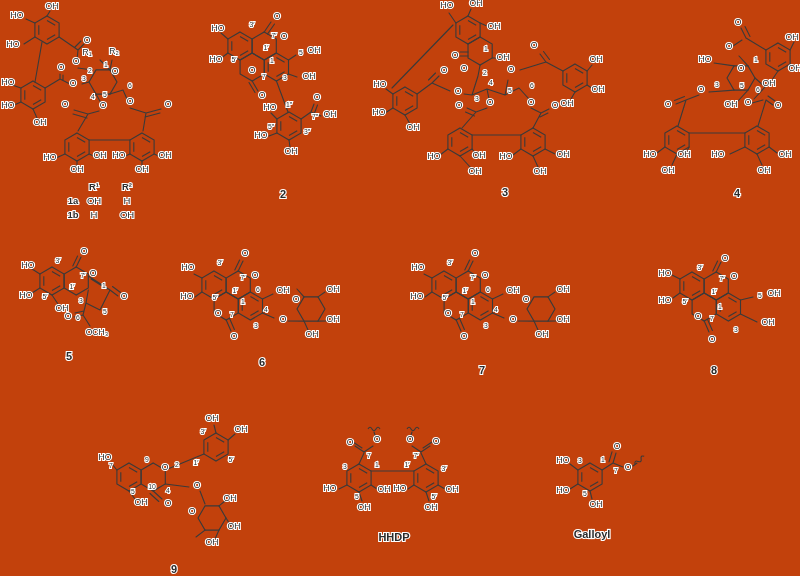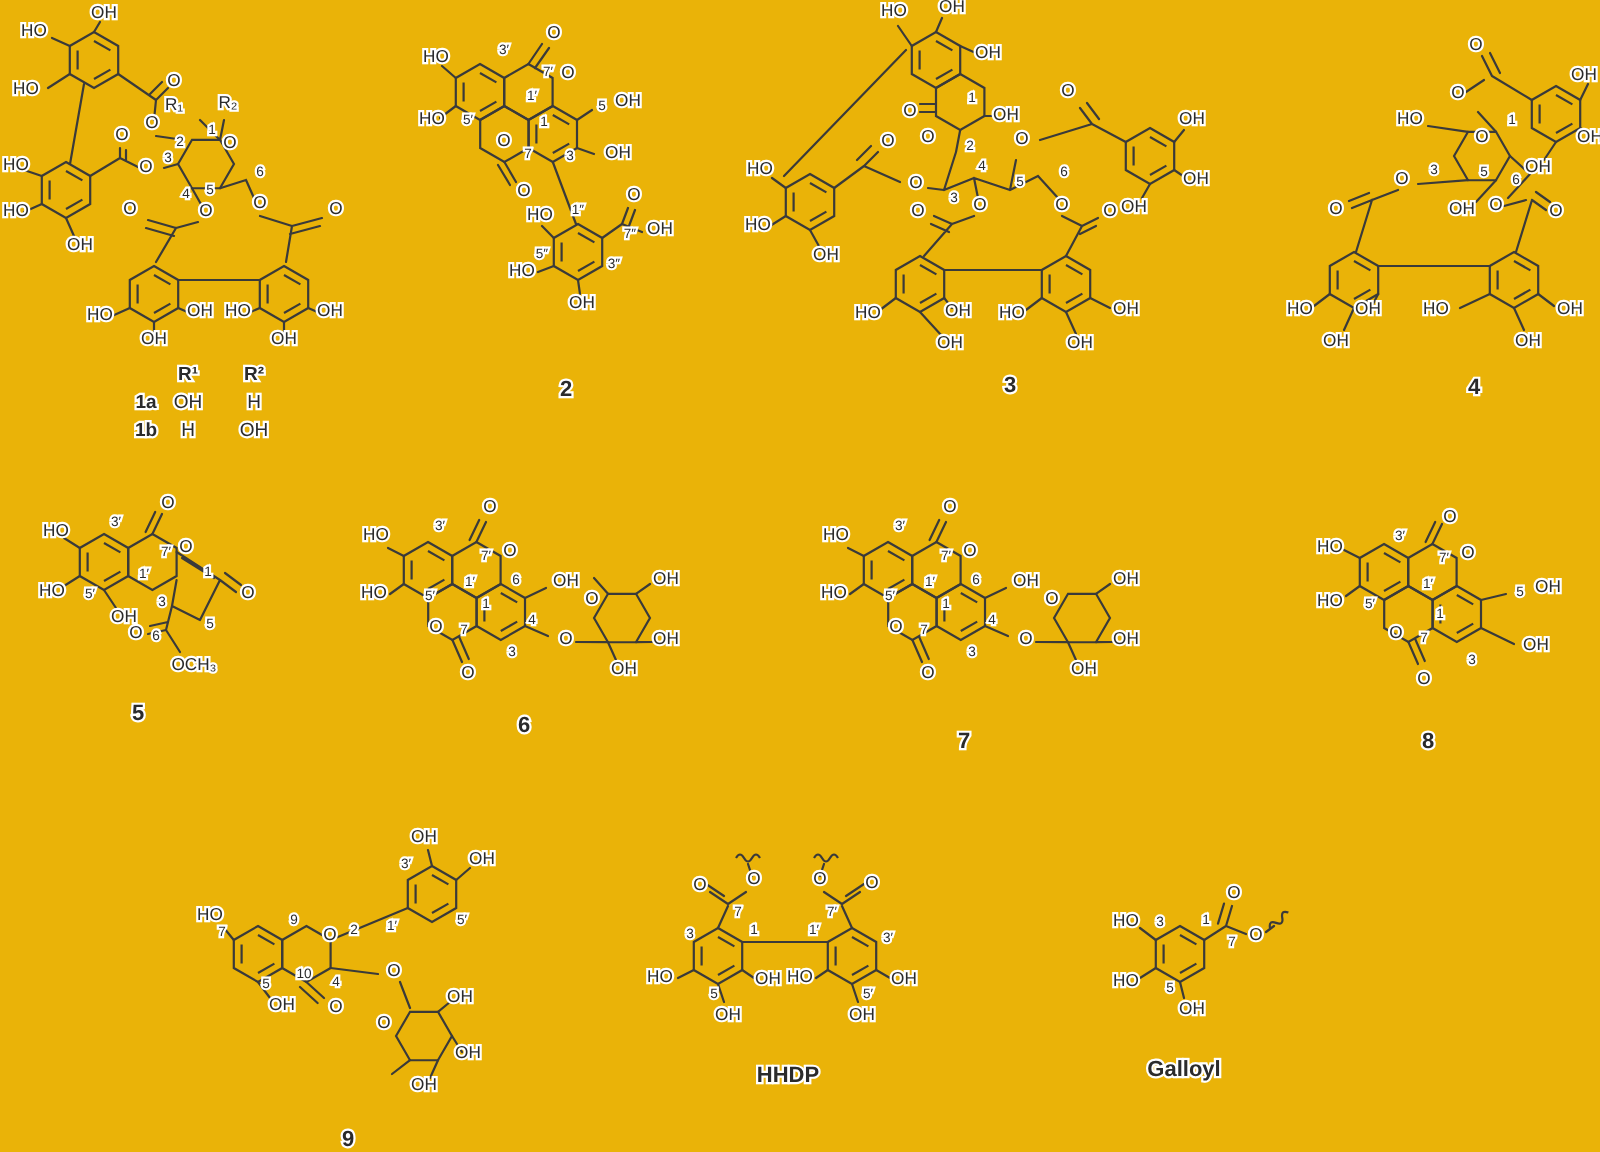--- a/index.html
+++ b/index.html
@@ -1,16 +1,16 @@
 <!DOCTYPE html>
 <html><head>
 <meta charset="utf-8">
 <style>
   html,body{margin:0;padding:0;background:#ffffff;}
-  #canvas{position:relative;width:800px;height:576px;background:#eab308;overflow:hidden;
+  #canvas{position:relative;width:800px;height:576px;background:#c2410c;overflow:hidden;
           font-family:"Liberation Sans",sans-serif;}
   svg{display:block;}
   .bond{stroke:#3a3a3a;stroke-width:1.1;fill:none;stroke-linecap:round;}
   .ringuse{stroke:#3a3a3a;stroke-width:1.1;fill:none;}
   text{fill:#2b2b2b;text-anchor:middle;paint-order:stroke;stroke:#ffffff;stroke-width:2.2px;
        font-family:"Liberation Sans",sans-serif;}
   .at{font-size:8.6px;}
   .nm{font-size:6.8px;}
   .cmp{font-size:11px;font-weight:bold;}
   .tb{font-size:9.5px;}

